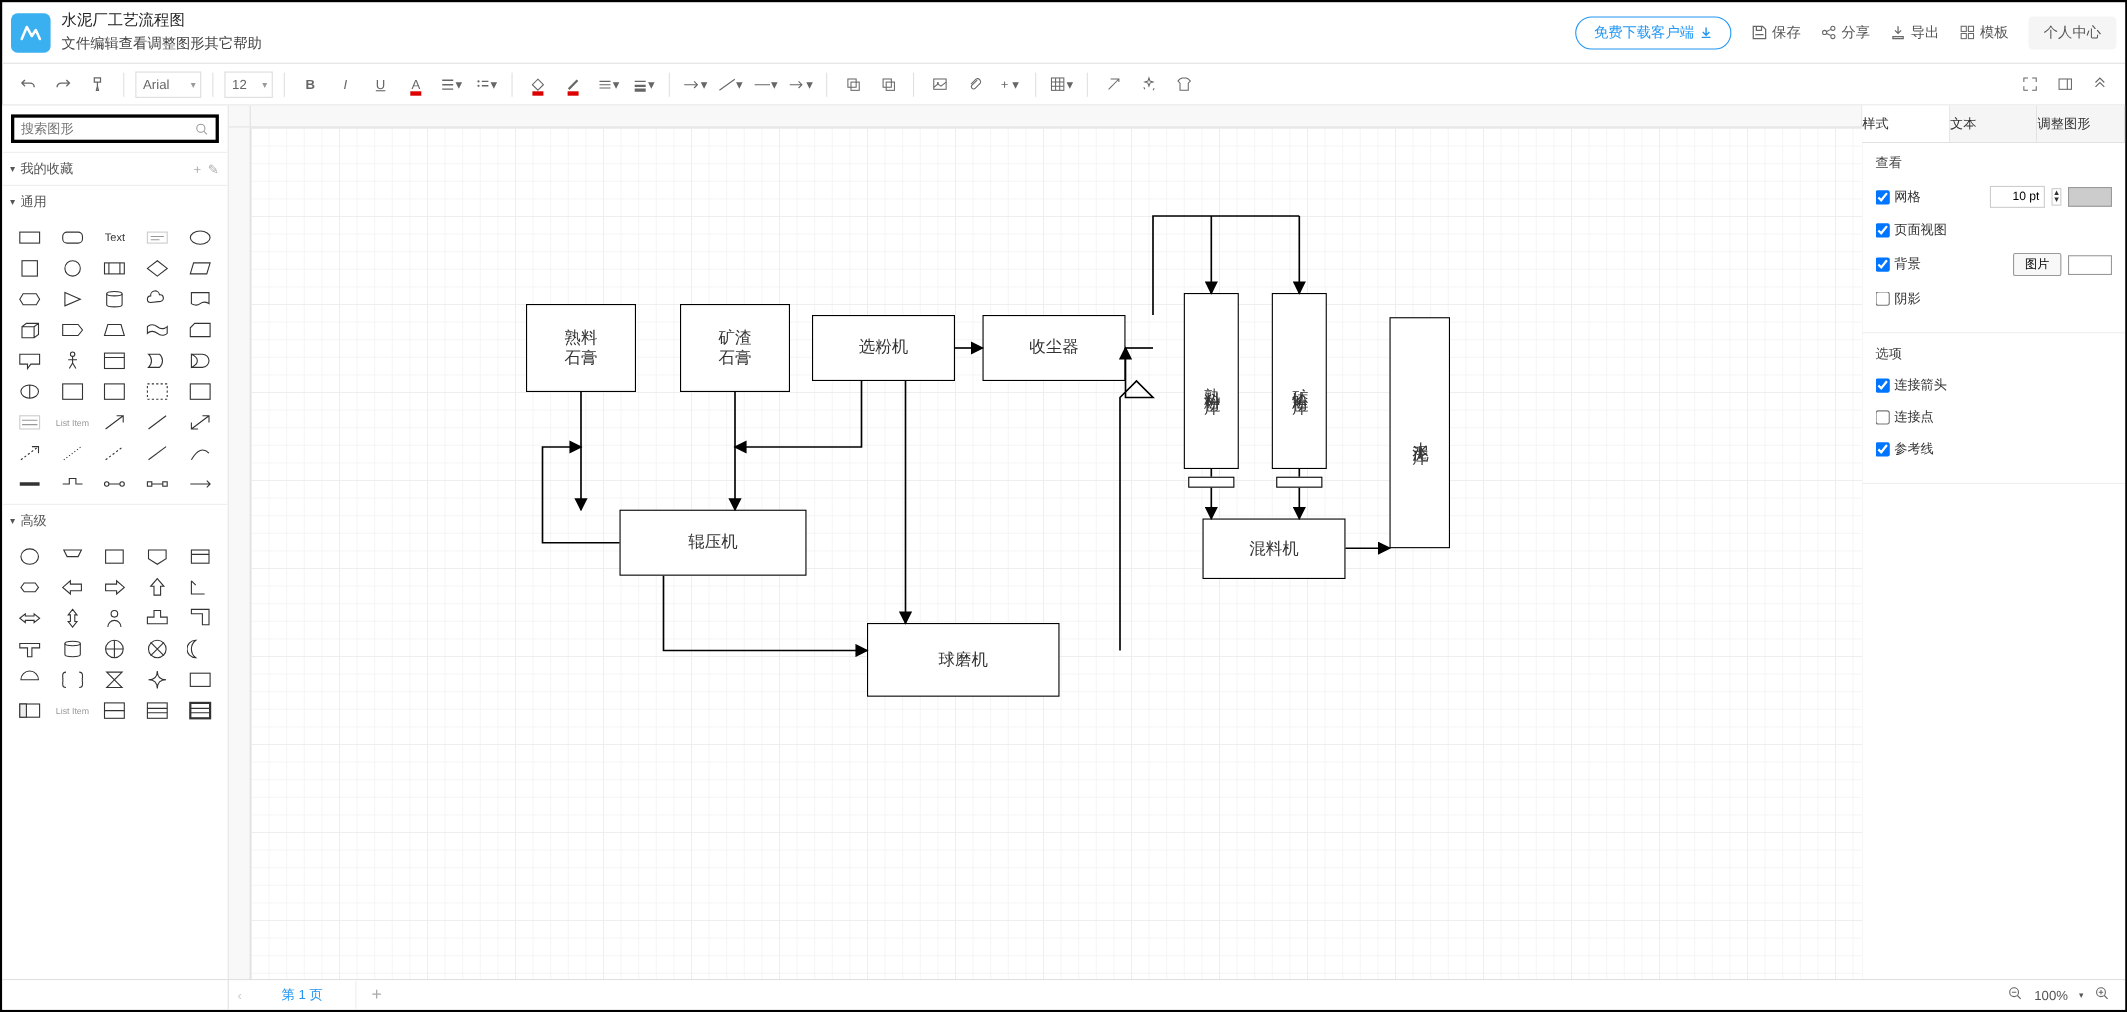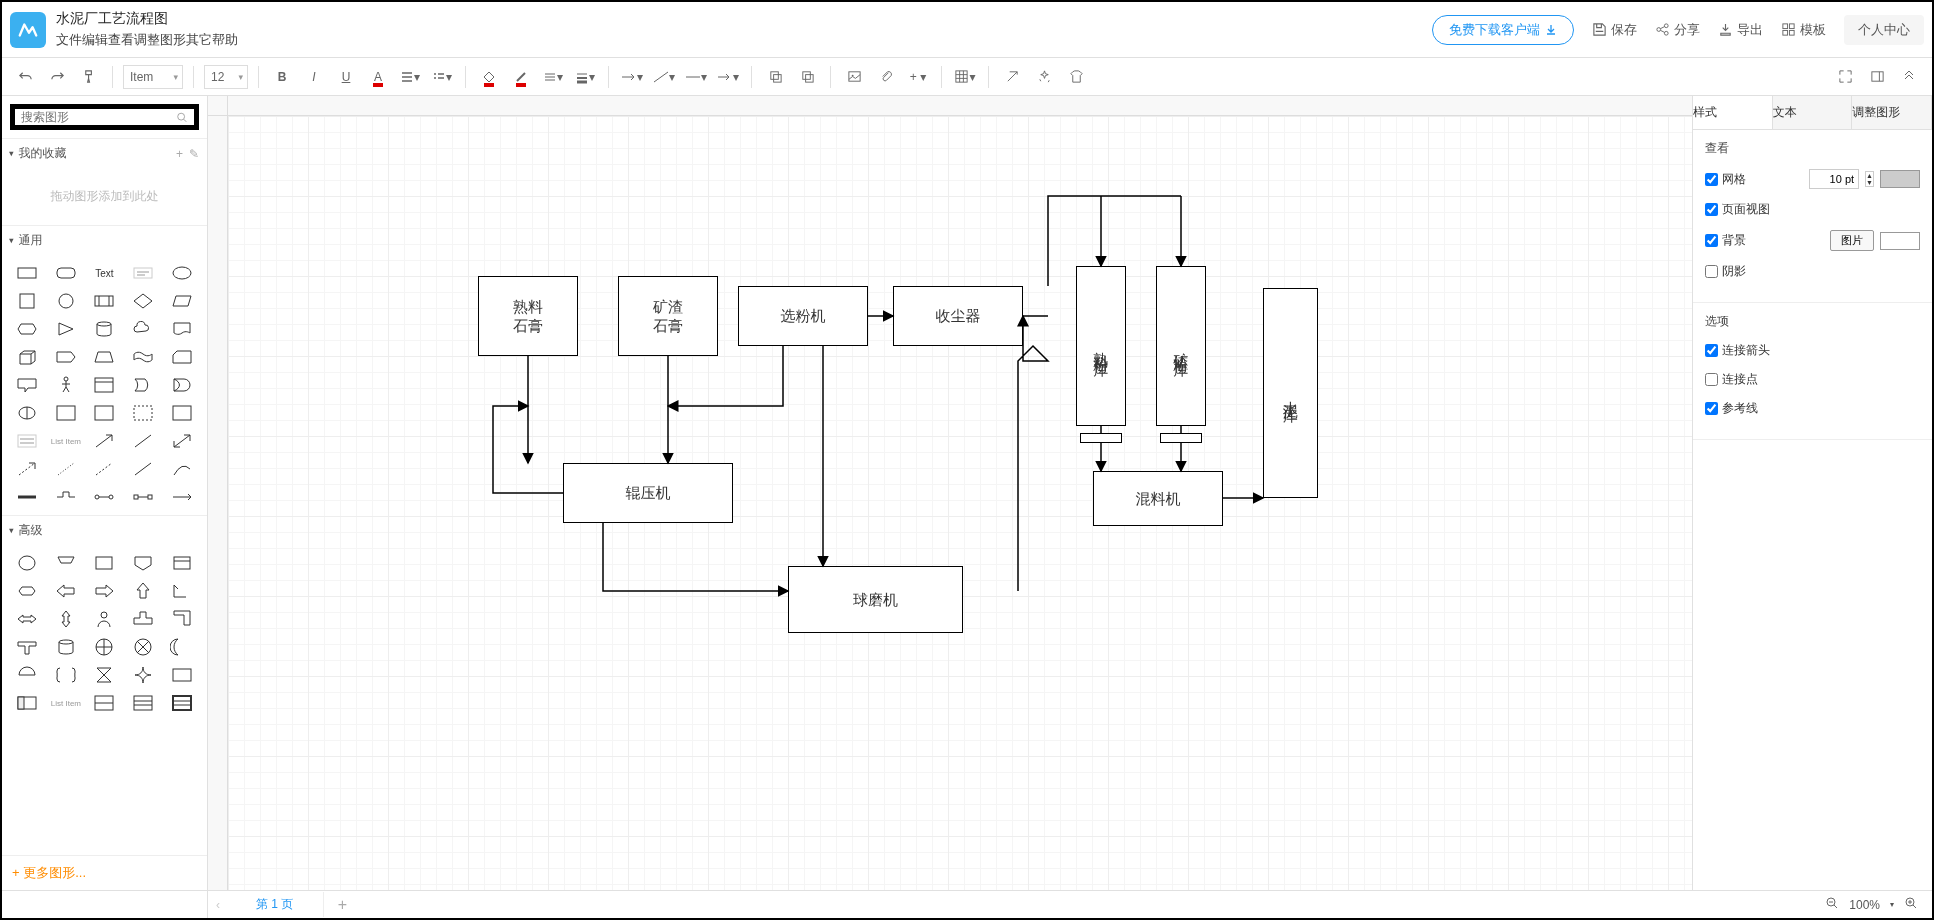--- a/index.html
+++ b/index.html
@@ -21,21 +21,21 @@
 .tb-btn { width: 26px; height: 26px; display: flex; align-items: center; justify-content: center; cursor: pointer; border-radius: 3px; }
 .tb-sep { width: 1px; height: 22px; background: #e0e0e0; margin: 0 4px; }
 .tb-select { border: 1px solid #ddd; height: 24px; padding: 0 18px 0 6px; font-size: 12px; background: #fff; position: relative; display: flex; align-items: center; min-width: 60px; }
 .tb-select::after { content: "▾"; position: absolute; right: 4px; font-size: 9px; color: #999; }
 .tb-select.small { min-width: 44px; }
 .toolbar-spacer { flex: 1; }
 .color-chip { width: 10px; height: 4px; position: absolute; bottom: 3px; left: 8px; }
 
 .main { display: flex; height: calc(100% - 56px - 38px - 28px); }
 .left-panel { width: 206px; border-right: 1px solid #e0e0e0; background: #fff; display: flex; flex-direction: column; overflow: hidden; }
-.search-box { margin: 8px; border: 5px solid #000000; height: 26px; display: flex; align-items: center; padding: 0 6px; }
+.search-box { margin: 8px; border: 3px solid #000000; height: 26px; display: flex; align-items: center; padding: 0 6px; }
 .search-box input { border: none; outline: none; flex: 1; font-size: 12px; }
 .panel-section { border-top: 1px solid #eee; }
 .panel-header { font-size: 12px; padding: 6px 8px; display: flex; align-items: center; gap: 4px; color: #555; }
 .panel-header::before { content: "▸"; font-size: 9px; transform: rotate(90deg); display: inline-block; }
 .panel-header .hdr-icons { margin-left: auto; display: flex; gap: 6px; color: #aaa; }
 .panel-placeholder { text-align: center; color: #bbb; font-size: 12px; padding: 20px 0; }
 .shape-grid { display: grid; grid-template-columns: repeat(5, 1fr); gap: 4px; padding: 6px 8px; }
 .shape-cell { height: 24px; display: flex; align-items: center; justify-content: center; cursor: pointer; }
 .shape-cell svg { width: 24px; height: 20px; }
 .more-shapes { color: #ff8c00; padding: 8px 10px; font-size: 13px; cursor: pointer; border-top: 1px solid #eee; }
@@ -144,21 +144,21 @@
       <svg width="15" height="15" viewBox="0 0 16 16">
         <path d="M11 4l3 3-3 3M14 7H6a4 4 0 00-4 4" stroke="#666" fill="none" stroke-width="1.3"></path>
       </svg>
     </div>
   <div class="tb-btn">
       <svg width="15" height="15" viewBox="0 0 16 16">
         <path d="M4 2h6v4H4zM7 6v4l-1 4h2l-1-4" stroke="#666" fill="none" stroke-width="1.2"></path>
       </svg>
     </div>
   <div class="tb-sep"></div>
-  <div class="tb-select">Item</div>
+  <div class="tb-select">Arial</div>
   <div class="tb-sep"></div>
   <div class="tb-select small">12</div>
   <div class="tb-sep"></div>
   <div class="tb-btn">
       <b>B</b>
     </div>
   <div class="tb-btn">
       <i>I</i>
     </div>
   <div class="tb-btn">
@@ -285,21 +285,20 @@
         </svg>
     </div>
     <div class="panel-section">
       <div class="panel-header">
         <span>我的收藏</span>
         <span class="hdr-icons">
             <span>+</span>
             <span>✎</span>
           </span>
       </div>
-      <div class="panel-placeholder">拖动图形添加到此处</div>
     </div>
     <div class="panel-section">
       <div class="panel-header">通用</div>
       <div class="shape-grid">
         <div class="shape-cell">
             <svg>
               <rect x="3" y="5" width="18" height="10" stroke="#333" fill="none"></rect>
             </svg>
           </div>
         <div class="shape-cell">
@@ -690,21 +689,20 @@
           </div>
         <div class="shape-cell">
             <svg>
               <rect x="3" y="3" width="18" height="14" stroke="#333" fill="none" stroke-width="2"></rect>
               <path d="M3 8h18M3 12h18" stroke="#333"></path>
             </svg>
           </div>
       </div>
     </div>
     <div style="flex:1"></div>
-    <div class="more-shapes">+  更多图形...</div>
   </div>
 
   <div class="canvas-wrap">
     <div class="ruler-corner"></div>
     <div class="ruler-h"></div>
     <div class="ruler-v"></div>
     <div class="canvas">
       <div class="page">
         <div class="diagram">
 

